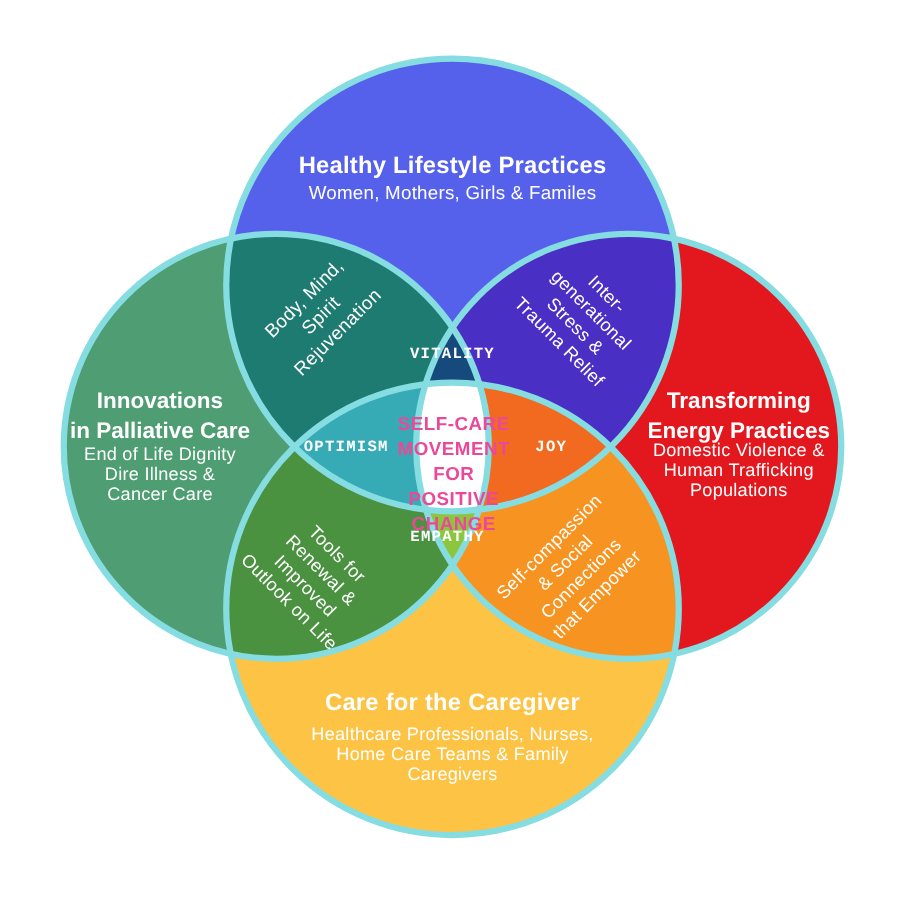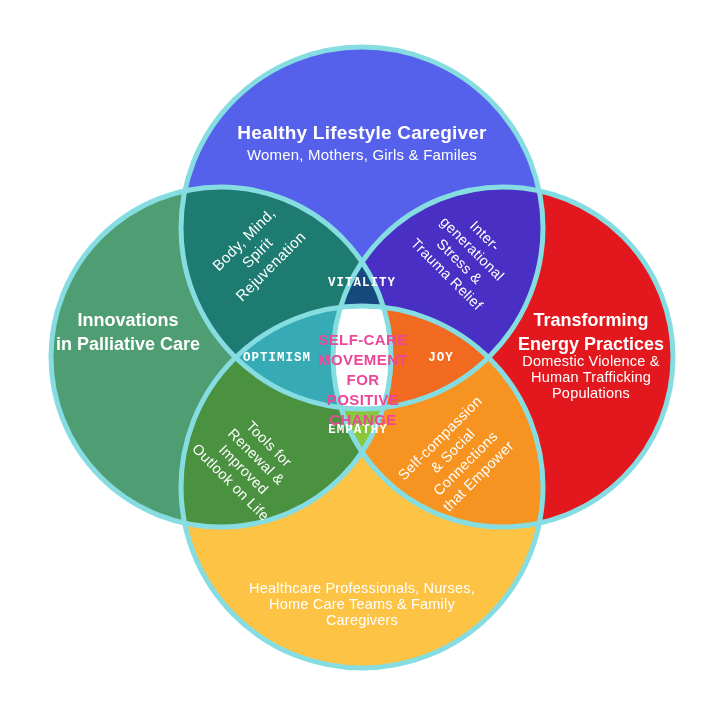--- a/index.html
+++ b/index.html
@@ -84,32 +84,36 @@
       </g>
 
     <g fill="none" stroke-width="5">
       <circle cx="362" cy="228" r="181" stroke="#85dde2"></circle>
       <circle cx="221" cy="357" r="170" stroke="#85dde2"></circle>
       <circle cx="503" cy="357" r="170" stroke="#85dde2"></circle>
       <circle cx="362" cy="487" r="181" stroke="#85dde2"></circle>
     </g>
   </svg>
 
-  <div class="txt title" style="left:112px; top:121px; width:500px;">Healthy Lifestyle Caregiver</div>
+  <div class="txt title" style="left:112px; top:121px; width:500px;">Healthy Lifestyle Practices</div>
   <div class="txt subtitle" style="left:112px; top:147px; width:500px; font-size:15px;">Women, Mothers, Girls &amp; Familes</div>
 
   <div class="txt title-side" style="left:16px; top:308px; width:224px;text-align:center;">Innovations
 in Palliative Care</div>
+  <div class="txt subtitle" style="left:21px; top:356px; width:214px;">End of Life Dignity
+Dire Illness &amp;
+Cancer Care</div>
 
   <div class="txt title-side" style="left:479px; top:308px; width:224px;">Transforming
 Energy Practices</div>
   <div class="txt subtitle" style="left:484px; top:353px; width:214px;">Domestic Violence &amp;
 Human Trafficking
 Populations</div>
 
+  <div class="txt title" style="left:112px; top:551px; width:500px;">Care for the Caregiver</div>
   <div class="txt subtitle" style="left:162px; top:580px; width:400px;">Healthcare Professionals, Nurses,
 Home Care Teams &amp; Family
 Caregivers</div>
 
   <div class="txt rot" style="left:167px; top:224px; width:180px; font-size:15px; line-height:19px; transform:rotate(-45deg);">Body, Mind,
 Spirit
 Rejuvenation</div>
   <div class="txt rot" style="left:376px; top:219px; width:180px; transform:rotate(45deg);">Inter-
 generational
 Stress &amp;

